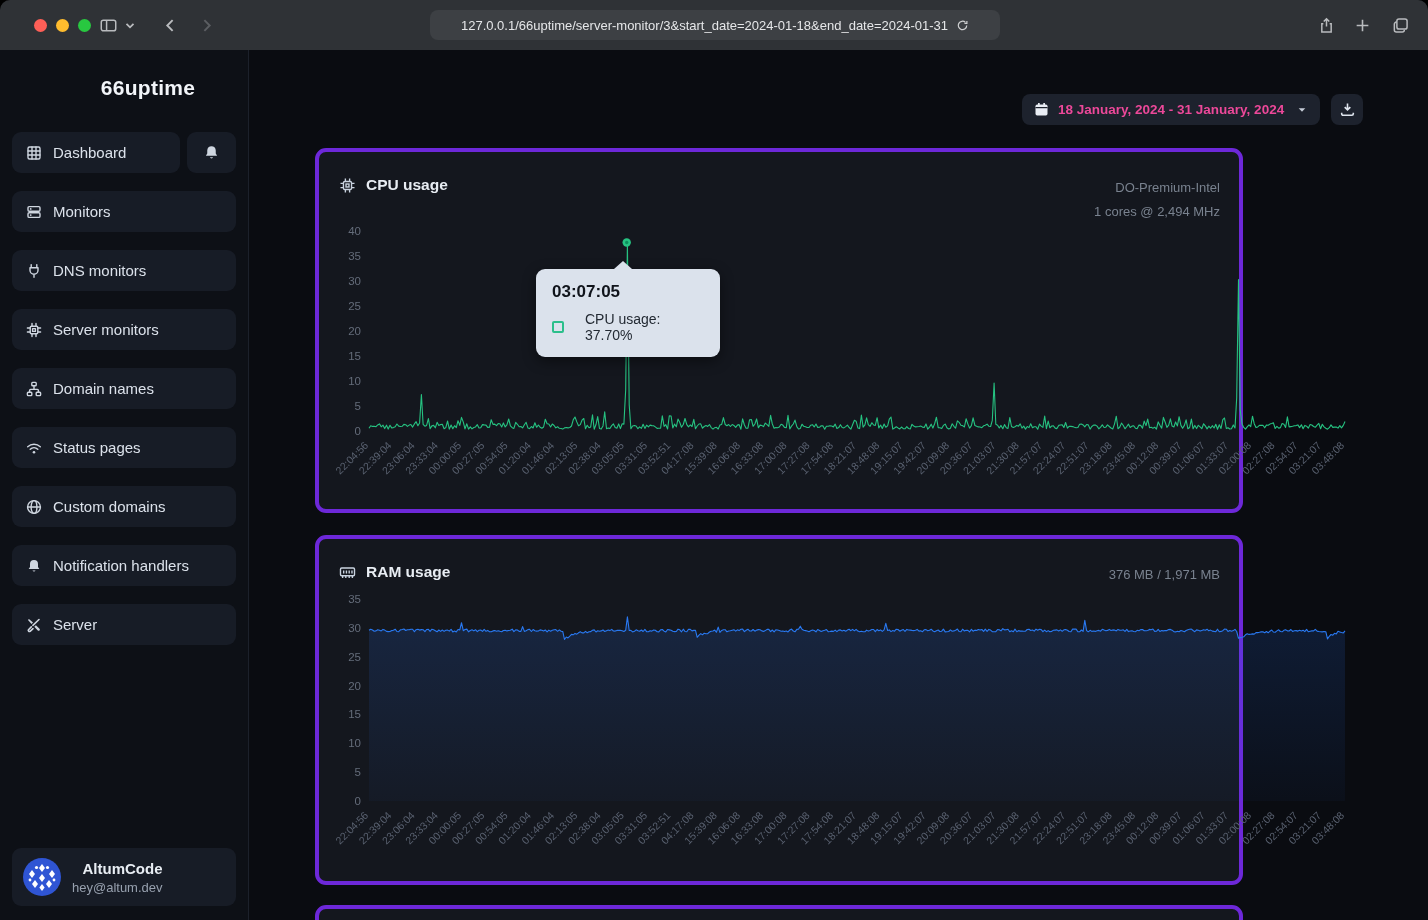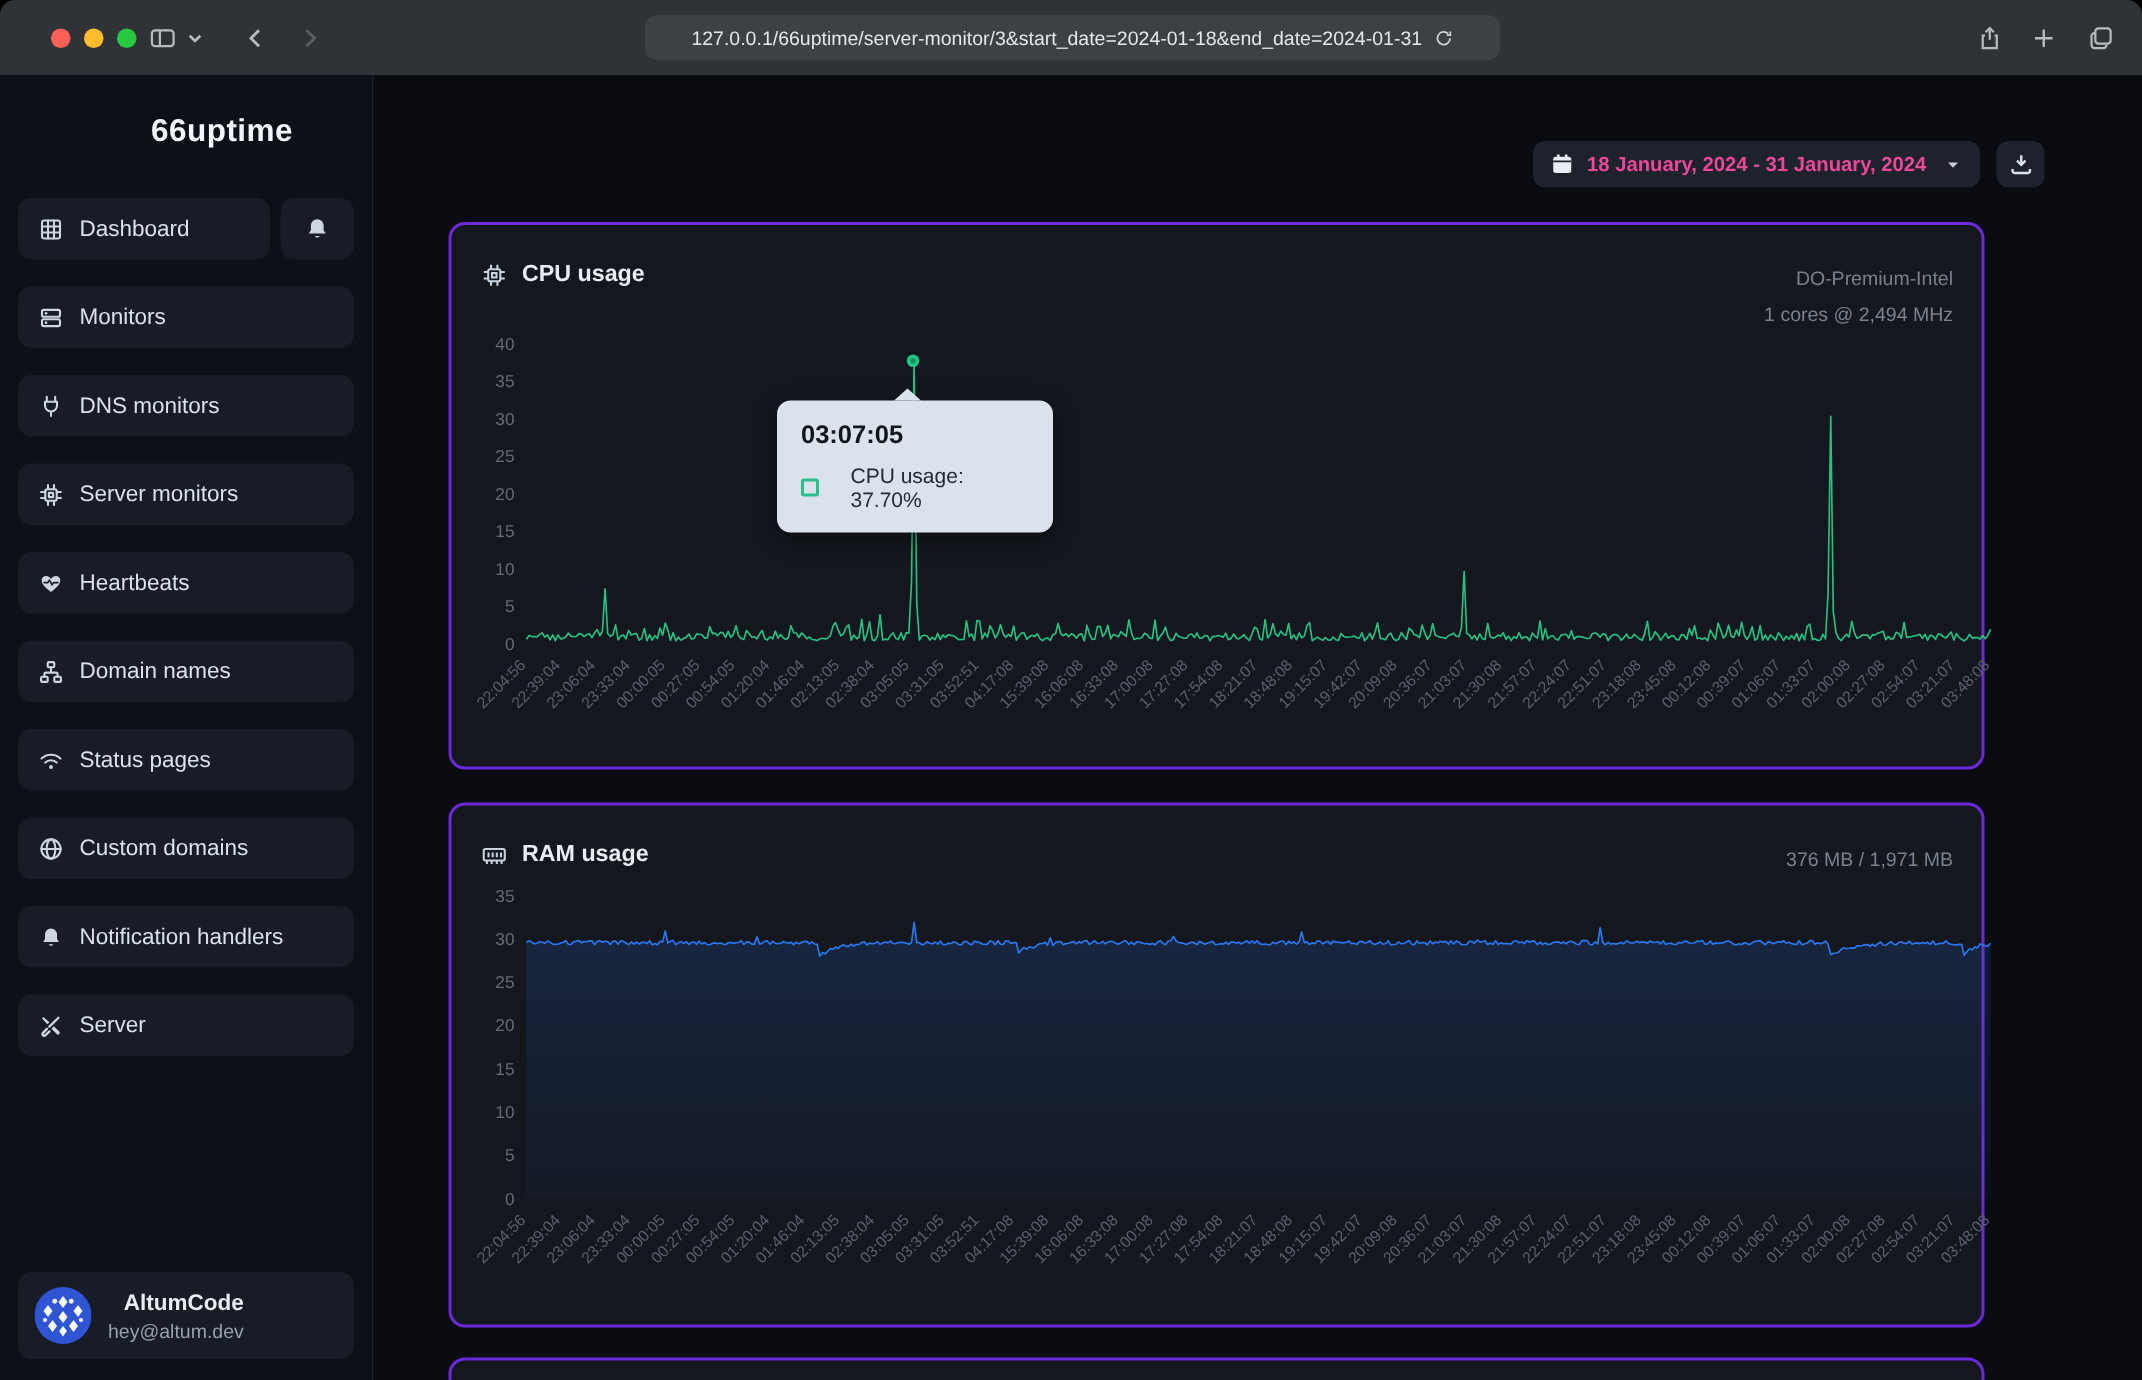--- a/index.html
+++ b/index.html
@@ -56,22 +56,22 @@
     padding:0 12px; color:#ec4899; font-size:13.5px; font-weight:700; cursor:pointer; }
   .date-btn .cal{ display:flex; color:#e9edf4; } .date-btn .cal svg{ width:15px; height:15px; }
   .date-btn .caret{ margin-left:auto; display:flex; color:#c6cdd8; }
   .date-btn .caret svg{ width:12px; height:12px; }
   .dl-btn { position:absolute; left:1082px; top:44px; width:32px; height:31px;
     background:#1d222d; border-radius:8px; display:flex; align-items:center;
     justify-content:center; color:#dfe5ee; cursor:pointer; }
   .dl-btn svg{ width:15px; height:15px; }
 
   
-  .card { position:absolute; left:50px; width:1024px; background:#14171e;
-    border:2px solid #6d28d9; border-radius:11px; }
+  .card { position:absolute; left:66px; width:928px; background:#14171e;
+    border:4px solid #6d28d9; border-radius:11px; }
   .card.cpu { top:98px; height:365px; }
   .card.ram { top:485px; height:350px; }
   .card.next { top:855px; height:80px; }
   .card-head { position:absolute; top:24px; left:20px; display:flex; align-items:center;
     gap:10px; color:#e8edf3; font-size:15.5px; font-weight:600; }
   .card-head .ic{ display:flex; color:#c9d3e0; } .card-head .ic svg{ width:17px; height:17px; }
   .card-meta { position:absolute; top:24px; right:19px; text-align:right; color:#79828f;
     font-size:13px; line-height:1.85; }
   .chart-wrap { position:absolute; left:14px; }
   .cpu .chart-wrap{ top:58px; } .ram .chart-wrap{ top:50px; }
@@ -198,31 +198,20 @@
           <div class="menu-row">
             <div class="side-item">
               <span class="ic">
                 <svg viewBox="0 0 16 16" fill="none" stroke="currentColor" stroke-width="1.4" stroke-linecap="round" stroke-linejoin="round">
                   <rect x="4.2" y="4.2" width="7.6" height="7.6" rx="1.3"></rect>
                   <rect x="6.6" y="6.6" width="2.8" height="2.8"></rect>
                   <path d="M6 1.4v2.8M10 1.4v2.8M6 11.8v2.8M10 11.8v2.8M1.4 6h2.8M1.4 10h2.8M11.8 6h2.8M11.8 10h2.8"></path>
                 </svg>
               </span>
               <span>Server monitors</span>
-            </div>
-          </div>
-          <div class="menu-row">
-            <div class="side-item">
-              <span class="ic">
-                <svg viewBox="0 0 16 16" fill="none" stroke="currentColor" stroke-width="1.4" stroke-linecap="round" stroke-linejoin="round">
-                  <path d="M8 13.6C3.2 10.4 1.8 7.8 1.8 5.9 1.8 4.2 3.1 3 4.7 3 6 3 7.2 3.8 8 5c.8-1.2 2-2 3.3-2 1.6 0 2.9 1.2 2.9 2.9 0 1.9-1.4 4.5-6.2 7.7z" fill="currentColor" stroke="none"></path>
-                  <path d="M3.4 7.4h2.5l1-1.6 1.8 3.1 1-1.5h2.9" stroke="#171c26" stroke-width="1.1"></path>
-                </svg>
-              </span>
-              <span>Heartbeats</span>
             </div>
           </div>
           <div class="menu-row">
             <div class="side-item">
               <span class="ic">
                 <svg viewBox="0 0 16 16" fill="none" stroke="currentColor" stroke-width="1.4" stroke-linecap="round" stroke-linejoin="round">
                   <rect x="5.8" y="1.4" width="4.4" height="3.4" rx=".8"></rect>
                   <rect x="1.4" y="11.2" width="4.4" height="3.4" rx=".8"></rect>
                   <rect x="10.2" y="11.2" width="4.4" height="3.4" rx=".8"></rect>
                   <path d="M8 4.8v2.6M3.6 11.2V9.4a1 1 0 0 1 1-1h6.8a1 1 0 0 1 1 1v1.8"></path>

